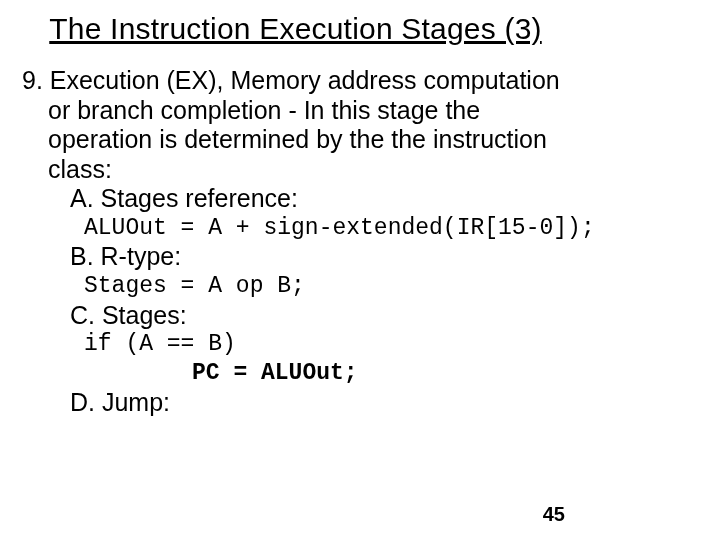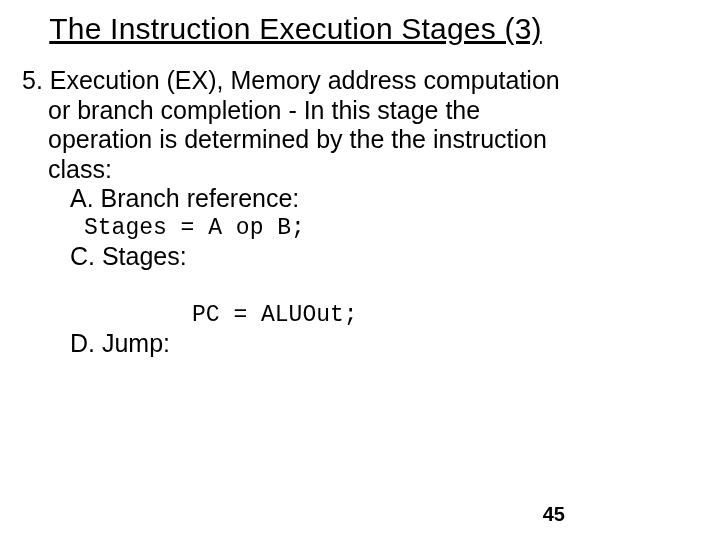--- a/index.html
+++ b/index.html
@@ -47,46 +47,49 @@
   .code {
     font-family: "Courier New", Courier, monospace;
     font-size: 23px;
     padding-left: 62px;
     white-space: pre;
     line-height: 1.25;
   }
   .code .indent2 {
     padding-left: 108px;
     display: block;
+    font-weight: bold;
   }
   .pagenum {
     position: absolute;
     right: 26px;
     bottom: 14px;
     font-size: 20px;
     font-weight: bold;
   }
 </style>
 </head>
 <body>
 
 <div class="slide">
 
   <div class="title">The Instruction Execution Stages (3)</div>
 
   <div class="body">
 
-    <div class="hang">5. Execution (EX), Memory address computation or branch completion - In this stage the operation is determined by the the instruction class:</div>
+    <div class="hang">9. Execution (EX), Memory address computation or branch completion - In this stage the operation is determined by the the instruction class:</div>
 
-    <div class="sub">A. Branch reference:</div>
+    <div class="sub">A. Stages reference:</div>
+    <div class="code">ALUOut = A + sign-extended(IR[15-0]);</div>
 
+    <div class="sub">B. R-type:</div>
     <div class="code">Stages = A op B;</div>
 
     <div class="sub">C. Stages:</div>
-    <div class="code">
+    <div class="code"><span>if (A == B)</span>
 <span class="indent2">PC = ALUOut;</span></div>
 
     <div class="sub">D. Jump:</div>
 
   </div>
 
   <div class="pagenum">45</div>
 
 </div>
 

